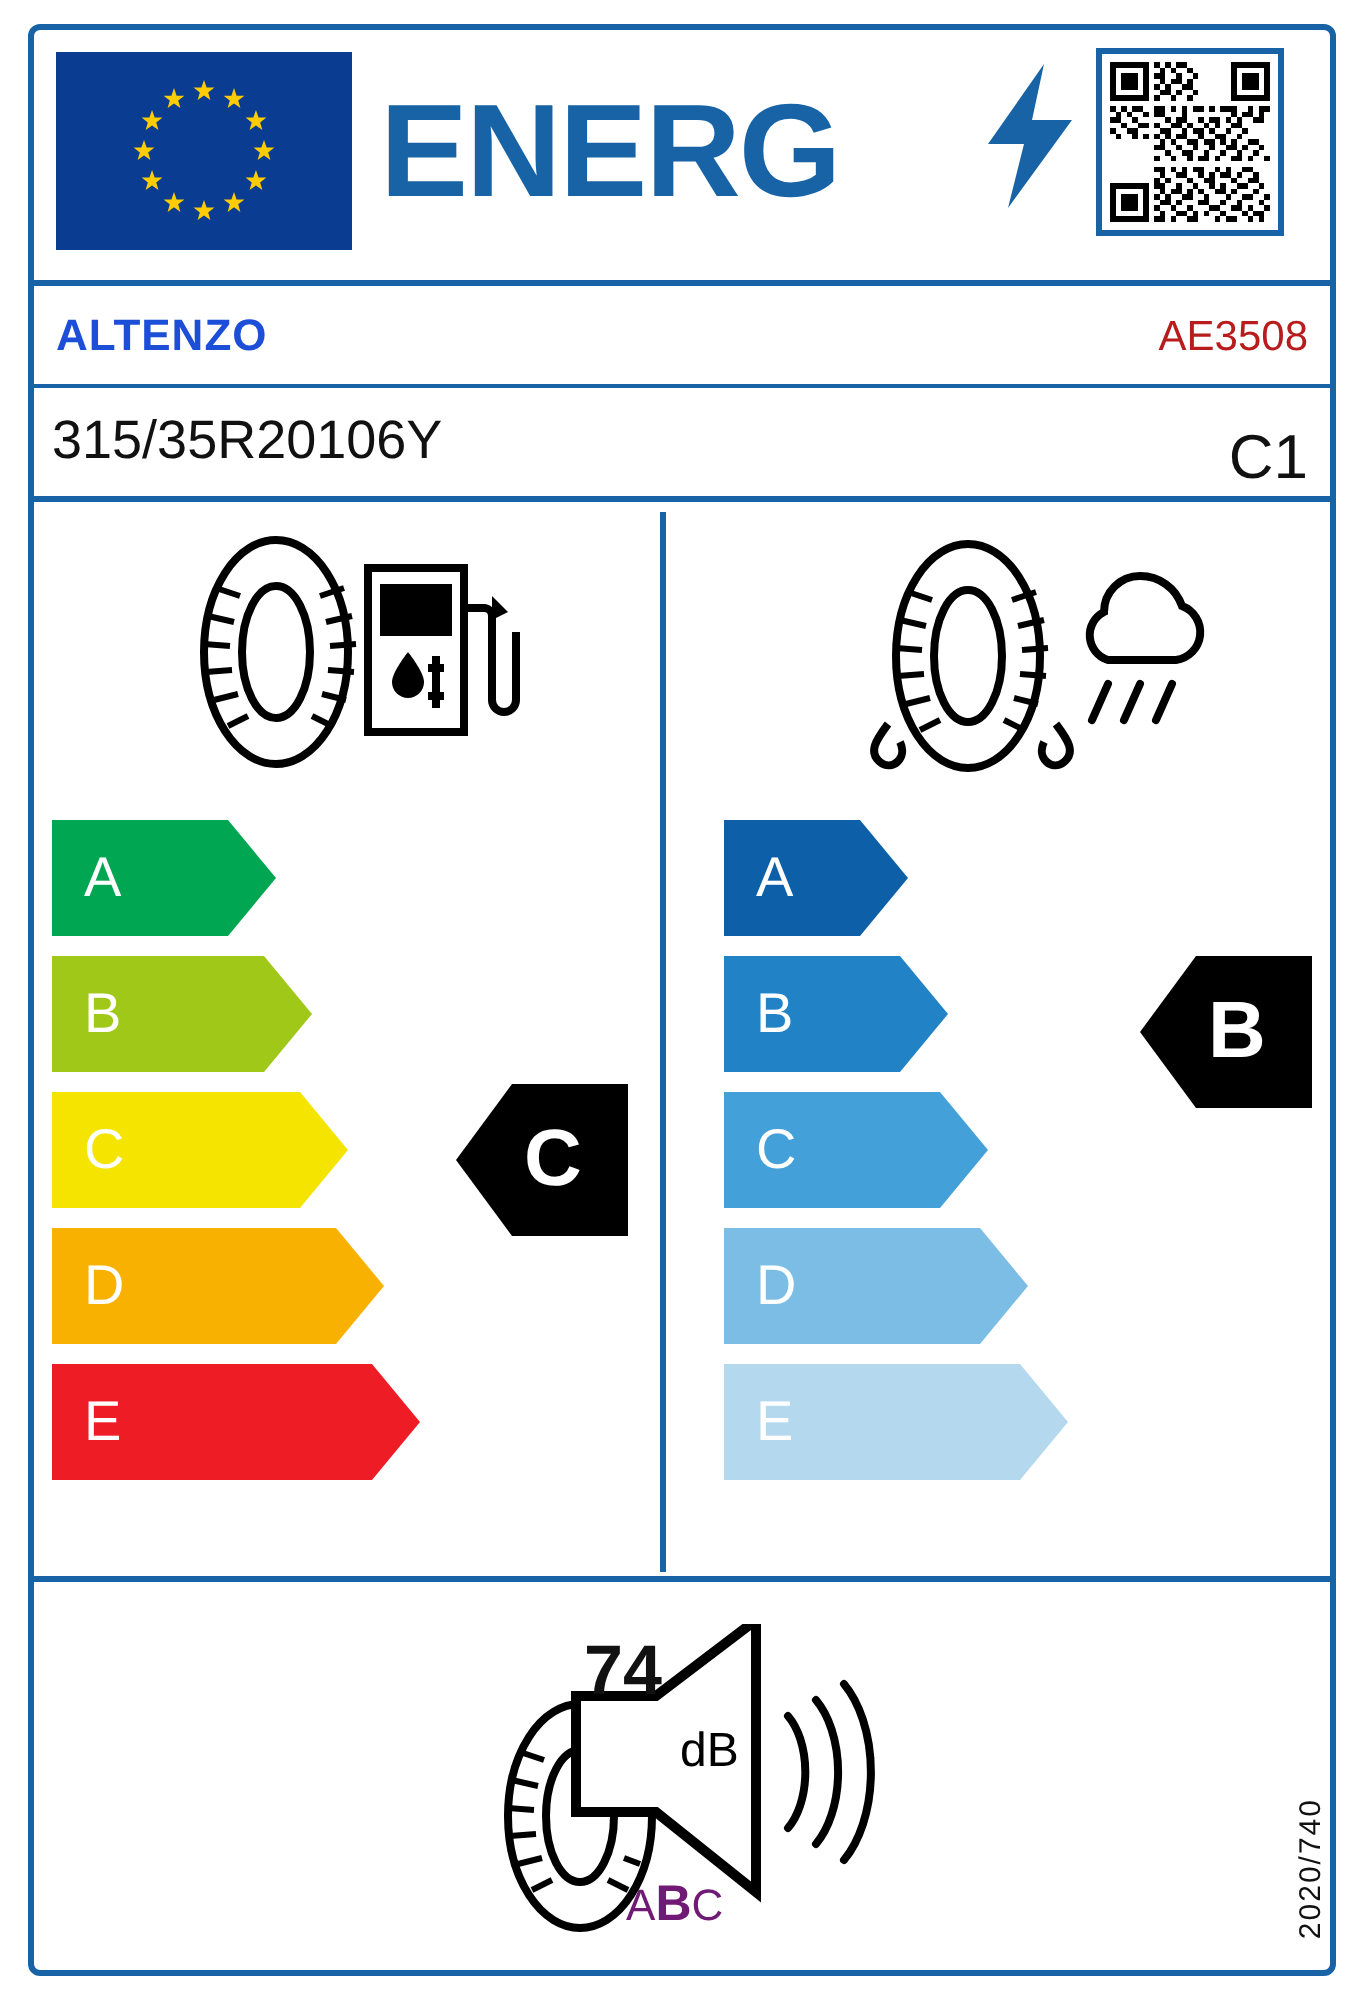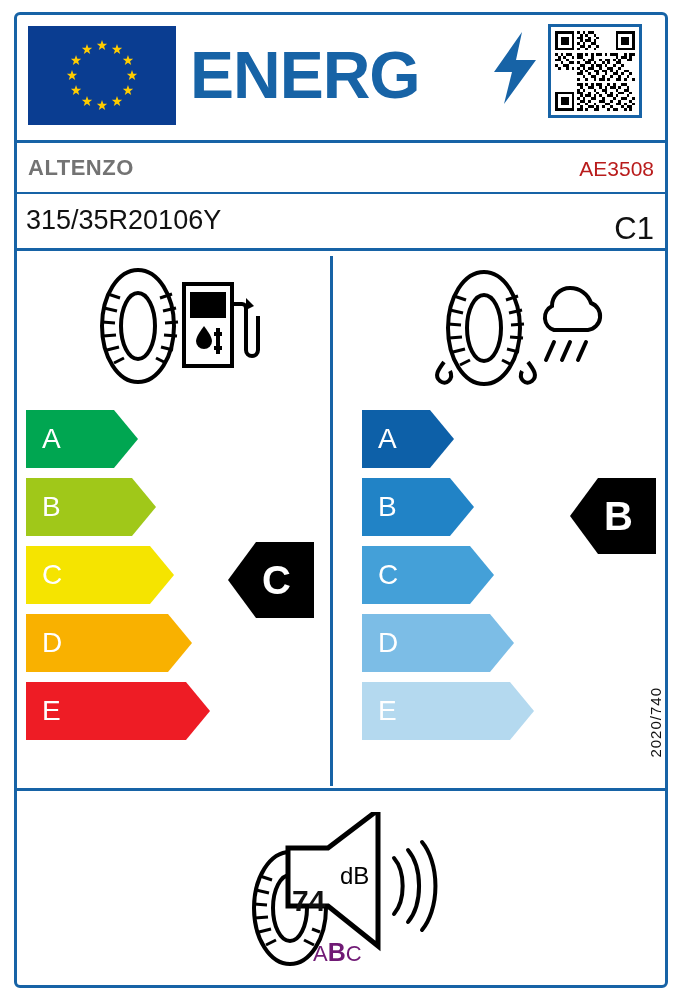--- a/index.html
+++ b/index.html
@@ -1,32 +1,32 @@
 <!DOCTYPE html>
 <html><head>
 <meta charset="utf-8">
 <style>
   html,body{margin:0;padding:0;background:#ffffff;}
   body{width:682px;height:1000px;font-family:"Liberation Sans",sans-serif;color:#000;overflow:hidden;}
-  .label{position:relative;width:682px;height:788px;}
+  .label{position:relative;width:682px;height:1000px;}
 
   
   .frame{position:absolute;left:14px;top:12px;width:654px;height:976px;border:3px solid #1763a6;border-radius:6px;box-sizing:border-box;}
 
   
   .flag{position:absolute;left:28px;top:26px;width:148px;height:99px;background:#0a3d91;}
   .flag .stars{position:absolute;left:0;top:0;width:148px;height:99px;}
   .energy-word{position:absolute;left:190px;top:30px;font-size:66px;font-weight:bold;color:#1763a6;letter-spacing:-1px;line-height:90px;font-family:"Liberation Sans",sans-serif;}
   .bolt{position:absolute;left:492px;top:32px;width:46px;height:72px;}
   .qr{position:absolute;left:548px;top:24px;width:94px;height:94px;border:3px solid #1763a6;box-sizing:border-box;background:#fff;padding:4px;}
   .qr svg{display:block;}
 
   .hdr-rule{position:absolute;left:17px;top:140px;width:648px;height:3px;background:#1763a6;}
 
-  .brand{position:absolute;left:28px;top:155px;font-size:22px;font-weight:bold;color:#737373;letter-spacing:.5px;}
+  .brand{position:absolute;left:28px;top:155px;font-size:22px;font-weight:bold;color:#1d4ed8;letter-spacing:.5px;}
   .model{position:absolute;right:28px;top:157px;font-size:21px;color:#b91c1c;text-align:right;}
 
   .brand-rule{position:absolute;left:17px;top:192px;width:648px;height:2px;background:#1763a6;}
 
   .size{position:absolute;left:26px;top:205px;font-size:27px;color:#111;}
   .cls{position:absolute;right:28px;top:211px;font-size:31px;color:#111;}
 
   .size-rule{position:absolute;left:17px;top:248px;width:648px;height:3px;background:#1763a6;}
 
   
@@ -47,21 +47,21 @@
   .wet-col{left:362px;top:410px;width:190px;}
 
   
   .badge{position:absolute;width:86px;height:76px;}
   .badge .bt{position:absolute;left:34px;top:50%;transform:translateY(-50%);font-size:40px;font-weight:bold;color:#fff;}
   .badge-fuel{left:228px;top:542px;}
   .badge-wet{left:570px;top:478px;}
 
   
   .noise{position:absolute;left:232px;top:812px;width:220px;height:160px;}
-  .noise-db{position:absolute;left:292px;top:884px;font-size:30px;font-weight:bold;color:#111;}
+  .noise-db{position:absolute;left:292px;top:816px;font-size:35px;font-weight:bold;color:#111;}
   .noise-unit{position:absolute;left:340px;top:862px;font-size:24px;color:#000000;}
   .noise-abc{position:absolute;left:313px;top:938px;font-size:22px;color:#701a75;}
   .noise-abc b{font-size:25px;}
 
   .datecode{position:absolute;right:18px;bottom:30px;font-size:15px;color:#111;writing-mode:vertical-rl;transform:rotate(180deg);letter-spacing:1px;}
 </style>
 </head>
 <body>
 
 <div class="label">

